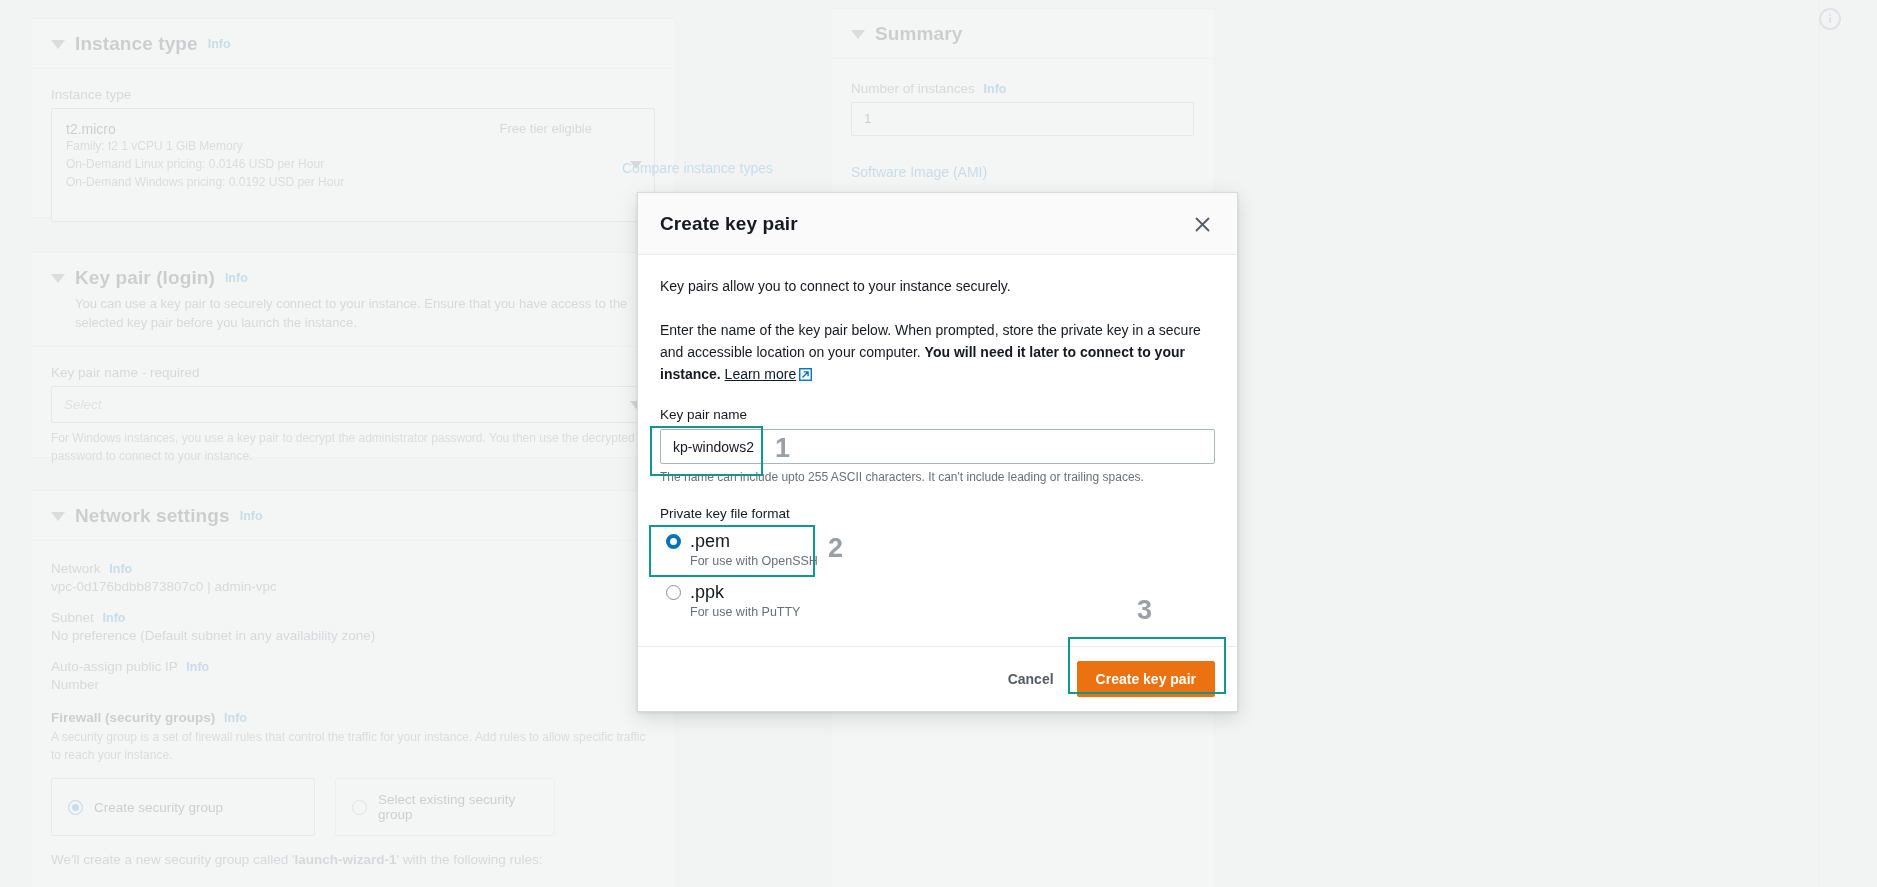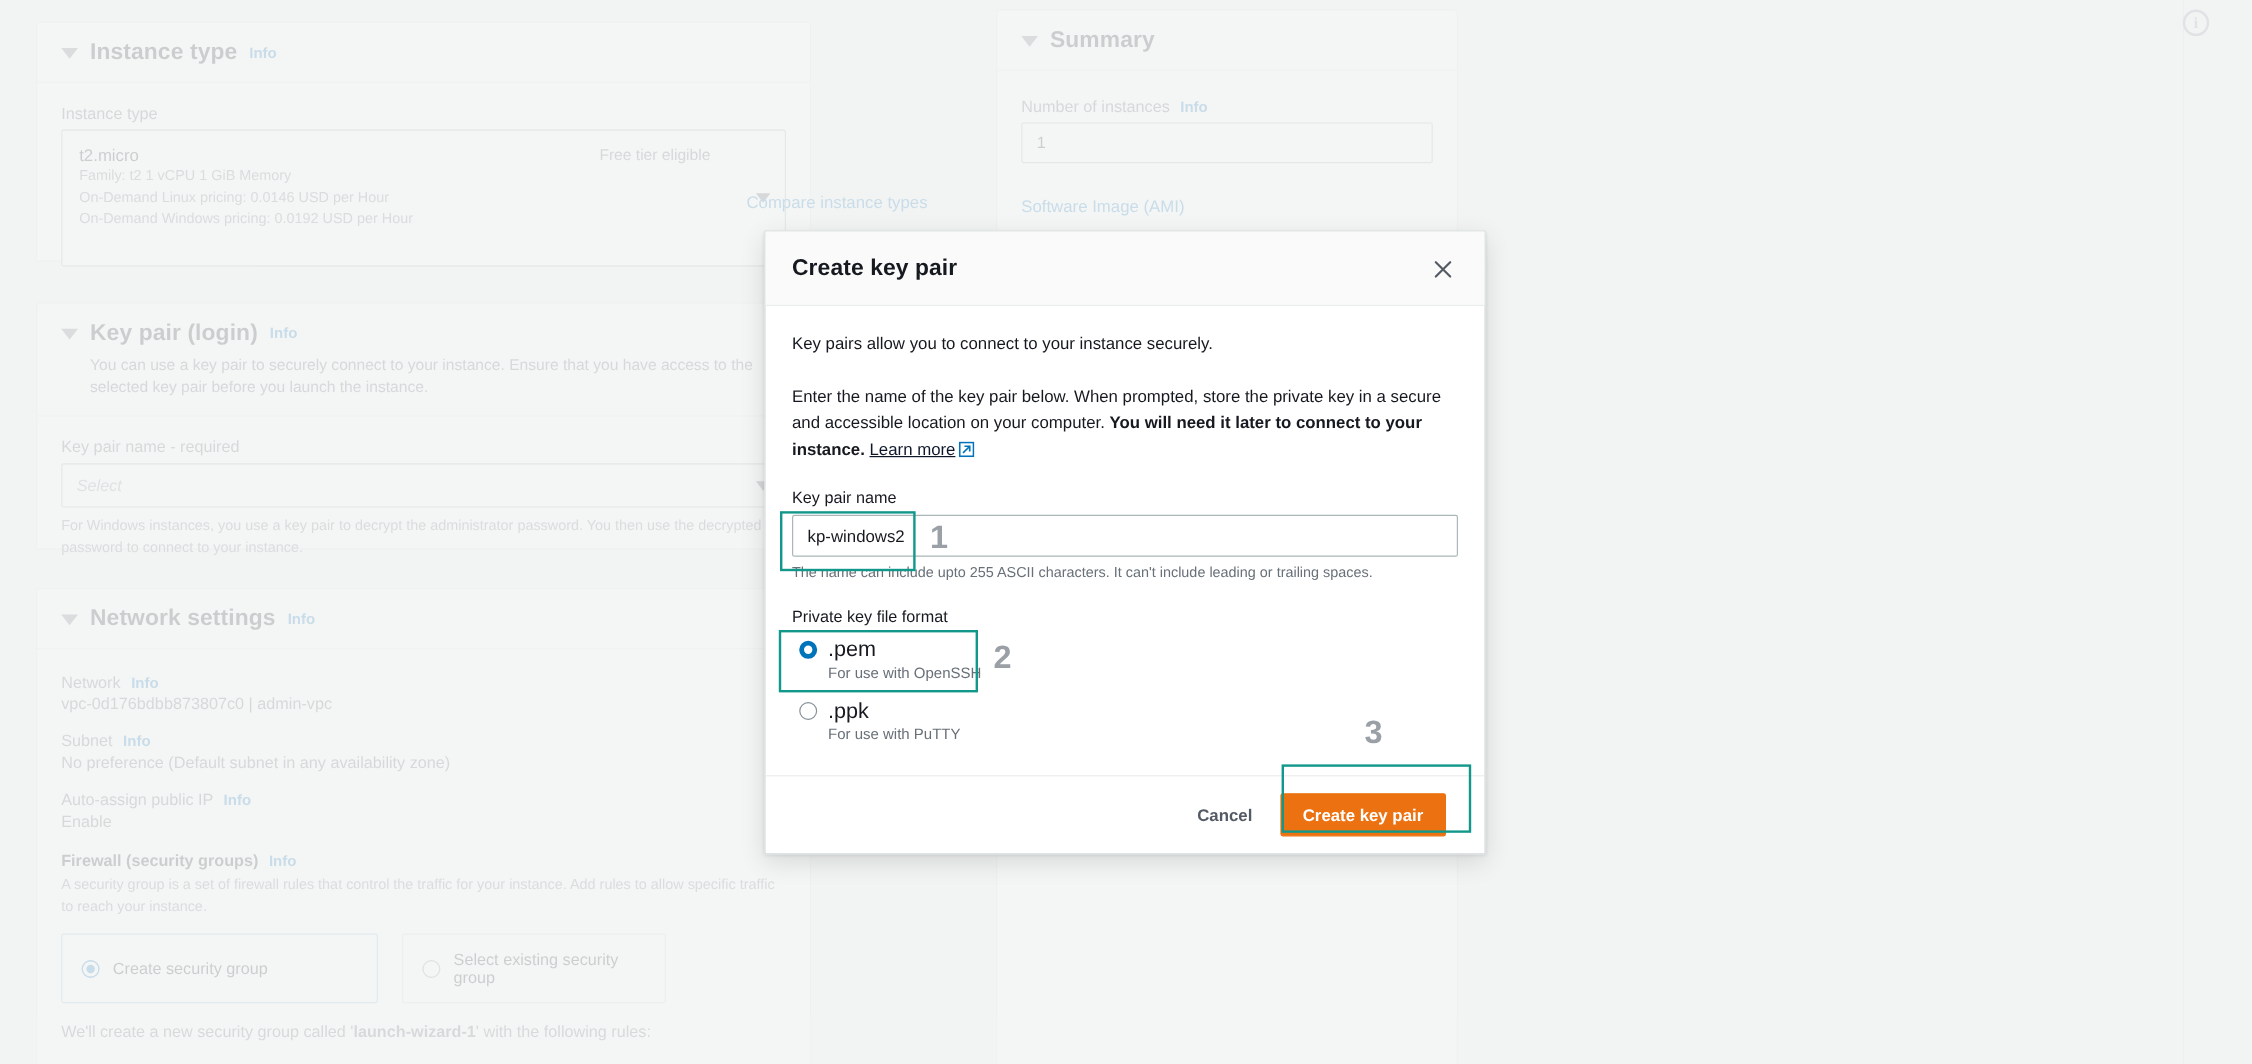--- a/index.html
+++ b/index.html
@@ -121,21 +121,21 @@
     width: 15px; height: 15px; border-radius: 50%;
     border: 1.6px solid #879196; background: #fff; flex: 0 0 auto; margin-top: 2px;
     cursor: pointer;
   }
   .rad.on { border: 4.5px solid #0073bb; background: #fff; }
   .rad-main { font-size: 18px; color: #16191f; line-height: 18px; }
   .rad-sub { font-size: 12.5px; color: #687078; line-height: 18px; margin-top: 2px; }
 
   .m-foot {
     border-top: 1px solid #eaeded;
-    padding: 14px 32px;
+    padding: 14px 22px;
     display: flex; align-items: center; justify-content: flex-end; gap: 6px;
     margin-top: 14px;
   }
   .btn-cancel {
     background: transparent; border: 1px solid transparent;
     font-family: "Liberation Sans", sans-serif;
     font-size: 14px; font-weight: bold; color: #545b64;
     padding: 8px 16px; cursor: pointer; border-radius: 2px;
   }
   .btn-primary {
@@ -231,21 +231,21 @@
         <div class="field-label muted" style="margin-bottom:3px;">
           <span>Subnet</span>
           <span class="info-link" style="margin-left:5px;">Info</span>
         </div>
         <div class="pill" style="margin-bottom:16px;">No preference (Default subnet in any availability zone)</div>
 
         <div class="field-label muted" style="margin-bottom:3px;">
           <span>Auto-assign public IP</span>
           <span class="info-link" style="margin-left:5px;">Info</span>
         </div>
-        <div class="pill" style="margin-bottom:18px;">Enable</div>
+        <div class="pill" style="margin-bottom:18px;">Number</div>
 
         <div class="field-label" style="font-weight:bold; margin-bottom:3px;">
           <span>Firewall (security groups)</span>
           <span class="info-link" style="margin-left:5px;">Info</span>
         </div>
         <div class="tiny" style="margin-bottom:14px; max-width:605px;">A security group is a set of firewall rules that control the traffic for your instance. Add rules to allow specific traffic to reach your instance.</div>
 
         <div style="display:flex; gap:20px;">
           <div class="opt-box sel" style="width:264px;">
             <span class="radio-o on"></span>

